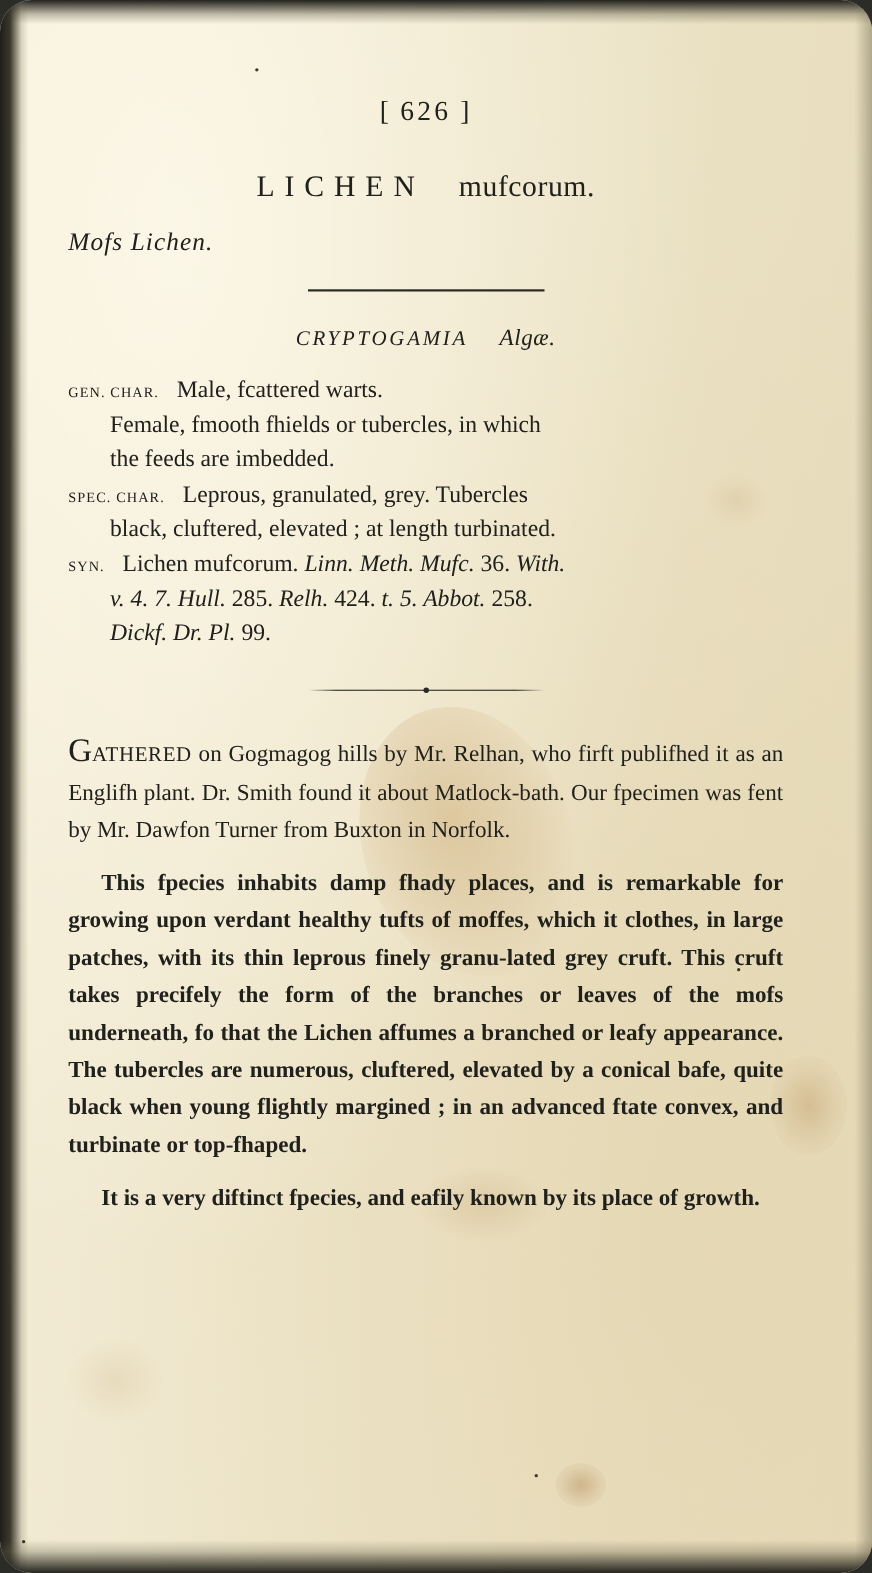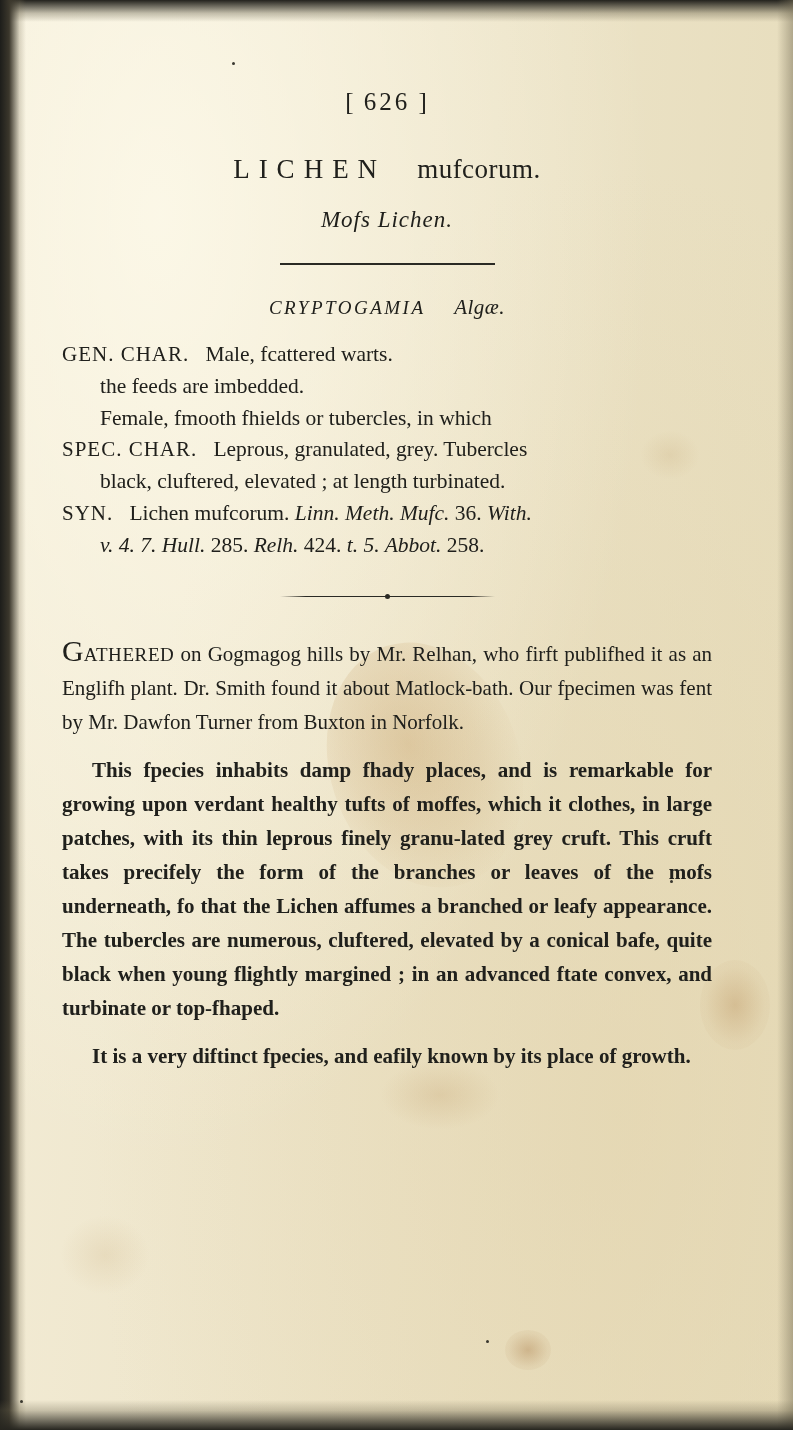--- a/index.html
+++ b/index.html
@@ -16,20 +16,21 @@
   .page {
     position: relative;
     width: 793px;
     height: 1430px;
     background: #efe7cd;
     background-image:
       radial-gradient(ellipse at 20% 15%, rgba(255,252,238,0.75) 0%, rgba(255,252,238,0) 55%),
       radial-gradient(ellipse at 78% 78%, rgba(226,210,170,0.55) 0%, rgba(226,210,170,0) 60%),
       linear-gradient(95deg, #f3ecd6 0%, #ece3c7 55%, #e6dcbb 100%);
     overflow: hidden;
+    border-radius: 29px;
   }
   
   .edge-left {
     position: absolute; left: 0; top: 0; width: 26px; height: 100%;
     background: linear-gradient(to right, #1d1d1a 0%, #3b372c 35%, rgba(120,110,85,0.25) 75%, rgba(0,0,0,0) 100%);
   }
   .edge-top {
     position: absolute; left: 0; top: 0; height: 22px; width: 100%;
     background: linear-gradient(to bottom, #23221d 0%, rgba(90,84,64,0.35) 60%, rgba(0,0,0,0) 100%);
   }
@@ -81,21 +82,21 @@
   .folio .num { letter-spacing: 3px; }
   .title {
     text-align: center;
     font-size: 27px;
     letter-spacing: 1px;
     margin-bottom: 22px;
   }
   .title .sp { letter-spacing: 9px; }
   .title .species { letter-spacing: 0.5px; }
   .subtitle {
-    text-align: center;
+    text-align: left;
     font-style: italic;
     font-size: 23px;
     letter-spacing: 1px;
     margin-bottom: 30px;
   }
   .rule {
     width: 215px;
     height: 2px;
     background: #2a2a24;
     margin: 0 auto 30px auto;
@@ -126,21 +127,21 @@
   }
   .order .alg { font-size: 21px; letter-spacing: 0.5px; font-style: italic; }
   .char-block { font-size: 21.5px; line-height: 1.33; }
   .char-block p { margin: 0 0 3px 0; }
   .indent { padding-left: 38px; display: block; }
   .sc {
     font-variant: small-caps;
     letter-spacing: 0.5px;
   }
   .sc-lead {
-    font-size: 21px;
+    font-size: 13px;
     letter-spacing: 1px;
   }
   .ital { font-style: italic; margin-top: 40px; }
   .body-text {
     font-size: 21px;
     line-height: 1.62;
     text-align: justify;
     margin: 0;
   }
   .body-text p { margin: 0; }
@@ -207,22 +208,22 @@
       &nbsp;&nbsp;
       <span class="alg">Algæ.</span>
     </div>
 
     <div class="char-block">
 
       <p>
         <span class="sc sc-lead">GEN. CHAR.</span>
         &nbsp;&nbsp;<span>Male, fcattered warts.</span>
       </p>
+      <p class="indent">Female, fmooth fhields or tubercles, in which</p>
       <p class="indent">the feeds are imbedded.</p>
-      <p class="indent">Female, fmooth fhields or tubercles, in which</p>
 
       <p>
         <span class="sc sc-lead">SPEC. CHAR.</span>
         &nbsp;&nbsp;<span>Leprous, granulated, grey.  Tubercles</span>
       </p>
       <p class="indent">black, cluftered, elevated ;  at length turbinated.</p>
 
       <p>
         <span class="sc sc-lead">SYN.</span>
         &nbsp;&nbsp;<span>Lichen mufcorum.</span>
@@ -231,20 +232,24 @@
         <span class="ital">With.</span>
       </p>
       <p class="indent">
         <span class="ital">v. 4. 7.  Hull.</span>
         <span>285.</span>
         <span class="ital">Relh.</span>
         <span>424.</span>
         <span class="ital">t. 5.  Abbot.</span>
         <span>258.</span>
       </p>
+      <p class="indent">
+        <span class="ital">Dickf. Dr. Pl.</span>
+        <span>99.</span>
+      </p>
     </div>
 
     <div style="height:34px;"></div>
     <div class="rule dot"></div>
 
     <div class="body-text">
       <p class="dropcap-line">
         <span class="dc">G</span><span class="rest-caps">ATHERED</span><span> on Gogmagog hills by Mr. Relhan, who firft publifhed it as an Englifh plant.  Dr. Smith found it about Matlock-bath.  Our fpecimen was fent by Mr. Dawfon Turner from Buxton in Norfolk.</span>
       </p>
       <div class="gap"></div>

